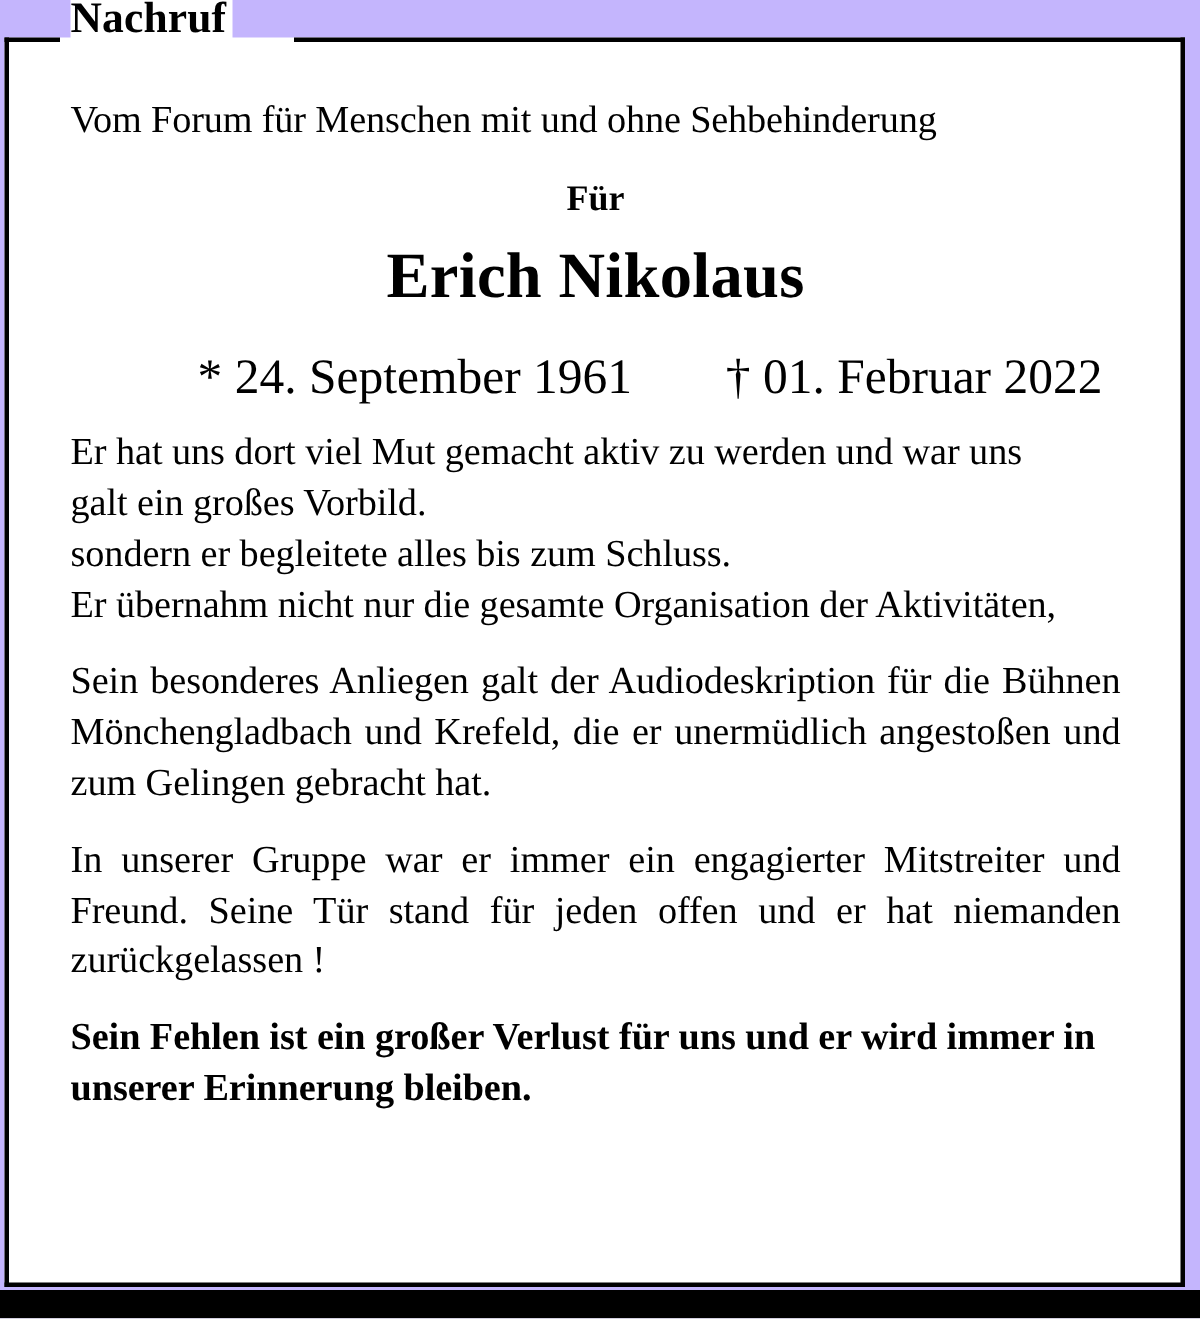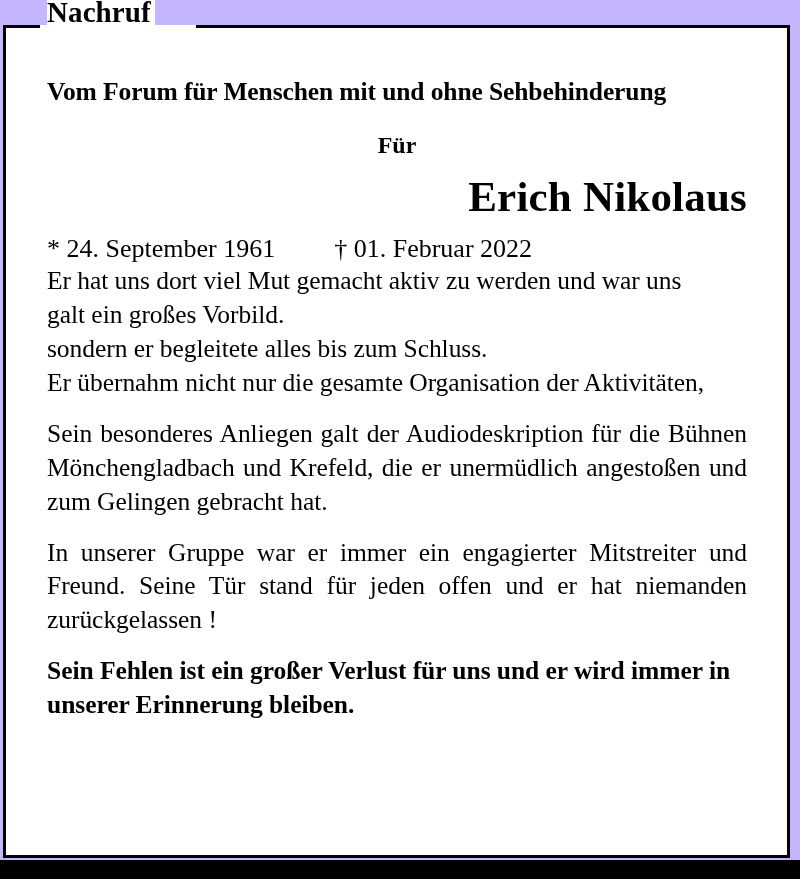--- a/index.html
+++ b/index.html
@@ -82,52 +82,52 @@
   .content {
     position: absolute;
     left: 47px;
     top: 25px;
     width: 700px;
     z-index: 2;
   }
 
   .org-line {
     margin: 0;
-    padding-top: 52px;
+    padding-top: 40px;
     font-size: 25.5px;
-    font-weight: bold;
+    font-weight: normal;
     line-height: 1.15;
     letter-spacing: -0.1px;
     white-space: nowrap;
   }
 
   .fuer {
     margin: 0;
     padding-top: 26px;
     text-align: center;
     font-size: 24px;
     line-height: 1.15;
     font-weight: bold;
   }
 
   .name {
     margin: 0;
     padding-top: 12px;
+    text-align: center;
+    font-size: 43px;
+    font-weight: bold;
+    line-height: 1.15;
+    letter-spacing: 0.2px;
+  }
+
+  .dates {
+    margin: 12px;
+    padding-top: 13px;
     text-align: right;
-    font-size: 43px;
-    font-weight: bold;
-    line-height: 1.15;
-    letter-spacing: 0.2px;
-  }
-
-  .dates {
-    margin: 0;
-    padding-top: 13px;
-    text-align: left;
-    font-size: 26px;
+    font-size: 33px;
     line-height: 1.15;
     white-space: nowrap;
   }
   .dates .gap {
     display: inline-block;
     width: 46px;
   }
 
   .body-block {
     margin: 0;

